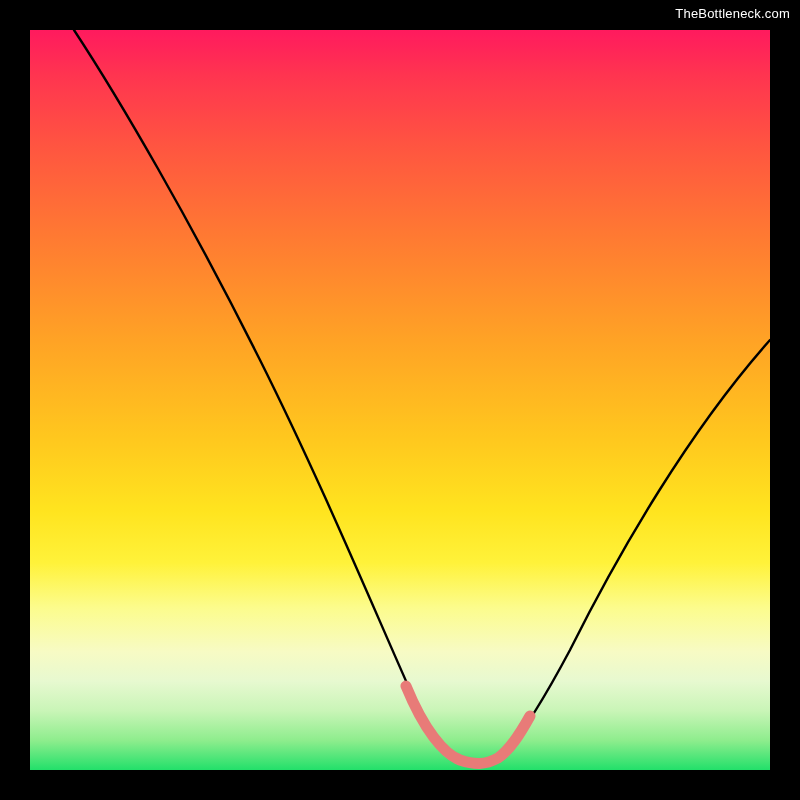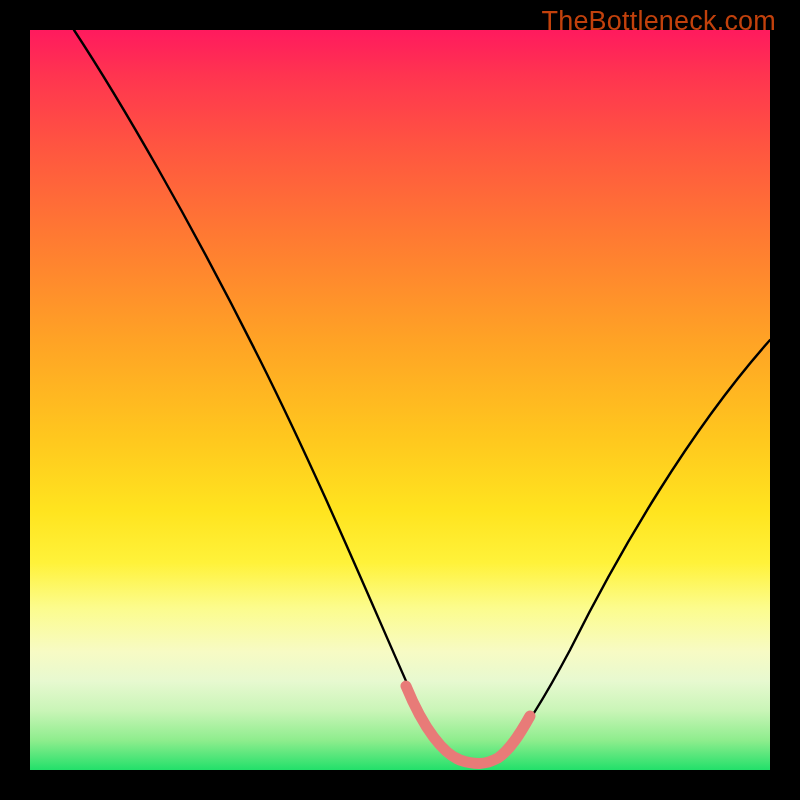--- a/index.html
+++ b/index.html
@@ -38,23 +38,23 @@
       #f7fbc4 84%,
       #e7f9d0 88%,
       #c9f5b7 92%,
       #8eed8d 96%,
       #22e06a 100%
     );
   }
   .attribution {
     position: absolute;
     top: 6px;
-    right: 24px;
-    color: #c2410c;
-    font-size: 27px;
+    right: 10px;
+    color: #ffffff;
+    font-size: 13px;
     letter-spacing: 0.2px;
     user-select: none;
   }
   svg.curve {
     position: absolute;
     left: 0;
     top: 0;
     width: 740px;
     height: 740px;
     pointer-events: none;

